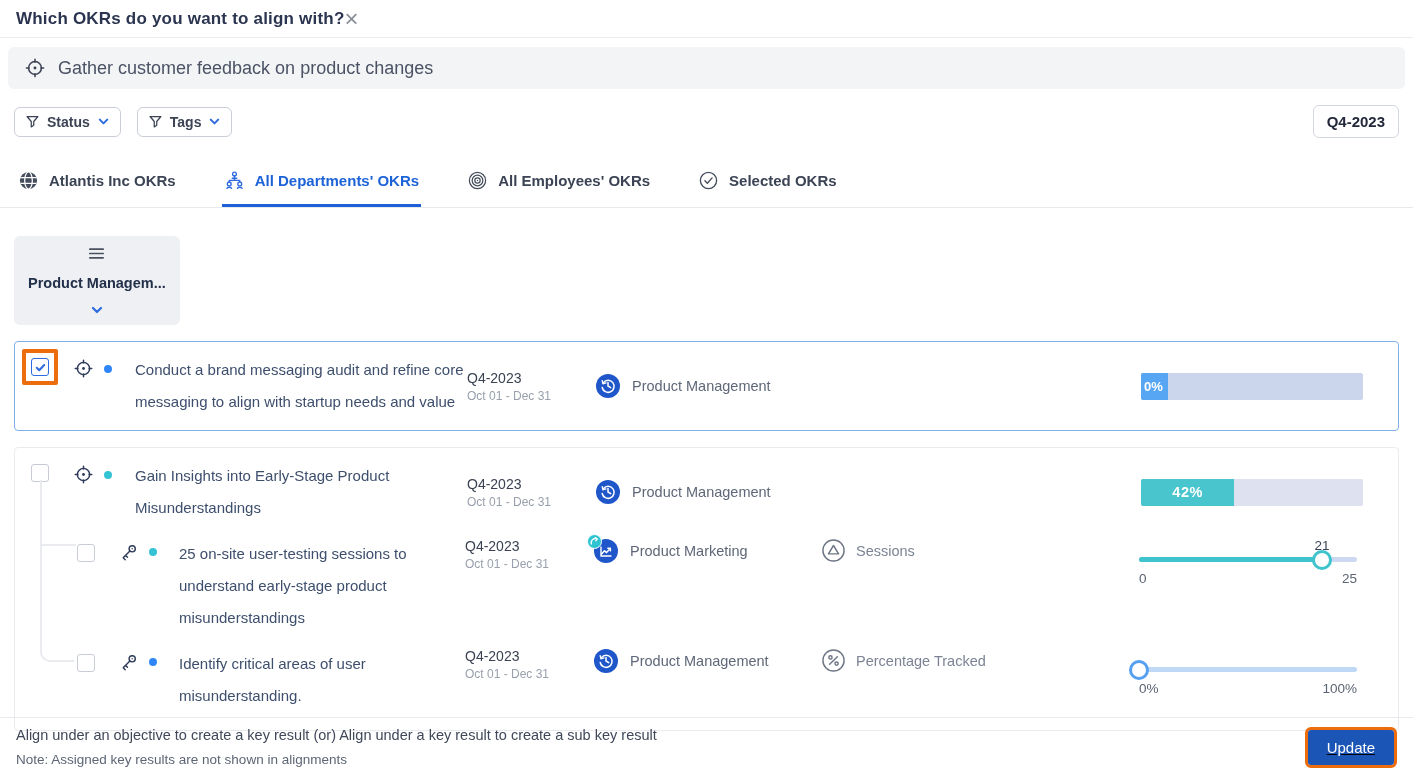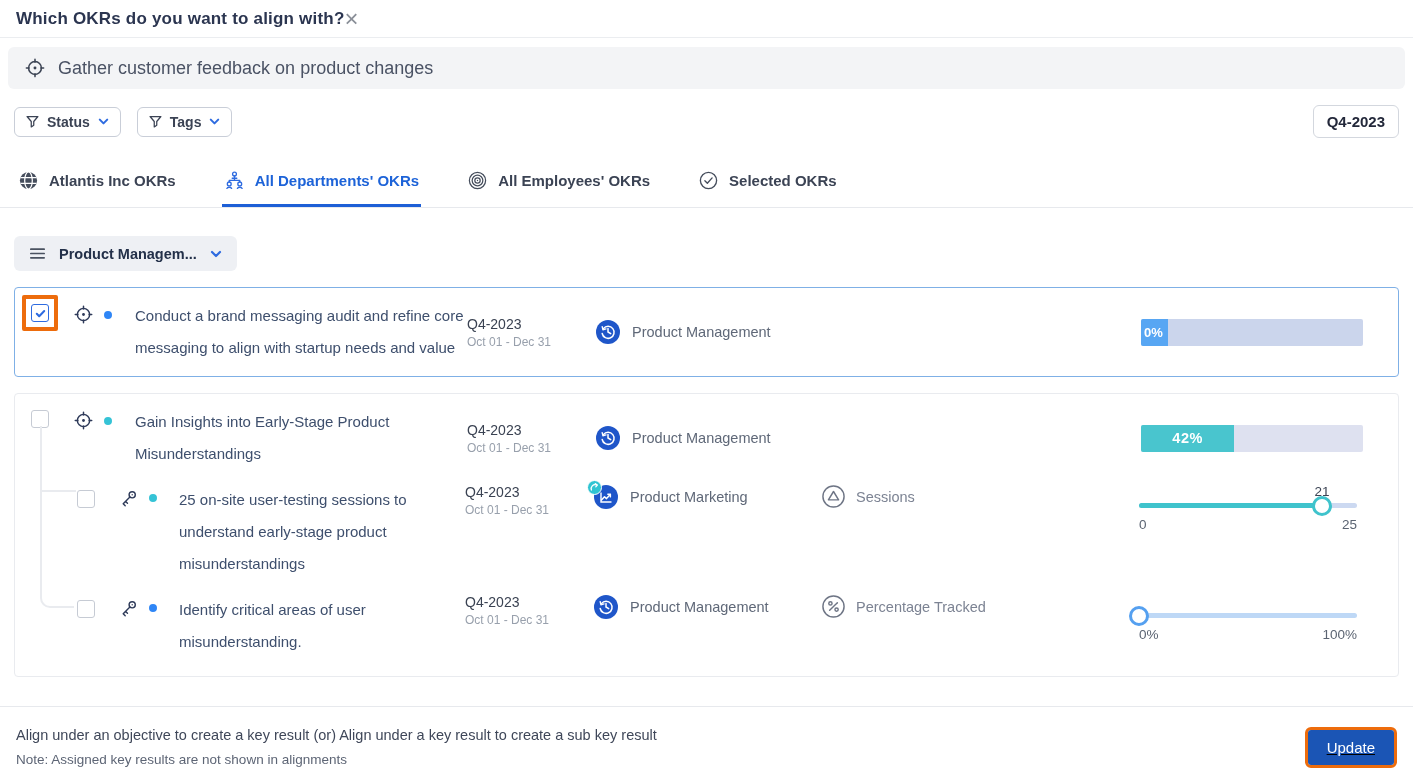--- a/index.html
+++ b/index.html
@@ -27,21 +27,21 @@
 
   
   .tabs { margin-top:22px; padding:0 16px; display:flex; gap:44px; border-bottom:1px solid #e7e9ed; }
   .tab { display:flex; align-items:center; gap:10px; padding:10px 2px 13px; font-size:15px;
          font-weight:700; color:#3b4354; cursor:pointer; border-bottom:3px solid transparent; }
   .tab.active { color:#1d63d8; border-bottom-color:#1d5fd6; }
   .tab.active svg { stroke:#2e6be0; }
 
   
   .dept-filter { margin:28px 14px 0; display:inline-flex; align-items:center; gap:12px;
-                 background:#eef0f4; border-radius:6px; padding:8px 14px; cursor:pointer; }
+                 background:#eef0f4; border-radius:6px; padding:8px 14px; cursor:pointer;flex-direction:column; }
   .dept-filter-label { font-size:14.5px; font-weight:800; color:#233049; }
 
   
   .okr-card { margin:16px 14px 0; border-radius:4px; padding:12px 26px 12px 16px; }
   .card-selected { border:1px solid #7fb0e6; }
   .card-group { border:1px solid #e9ebef; position:relative; padding-bottom:18px; }
 
   .okr-row { display:flex; }
   .okr-row.center { align-items:center; }
   .okr-row.top { align-items:flex-start; }
@@ -101,21 +101,21 @@
 
   
   .conn-elbow { position:absolute; left:25px; top:32px; width:34px; height:182px;
                 border-left:2px solid #e9ebef; border-bottom:2px solid #e9ebef;
                 border-bottom-left-radius:10px; pointer-events:none; }
   .conn-stub { position:absolute; left:25px; top:96px; width:36px; height:0;
                border-top:2px solid #e9ebef; pointer-events:none; }
 
   
   .ftr { position:absolute; left:0; right:0; bottom:0; border-top:1px solid #e7e9ed;
-         padding:20px 16px 10px; display:flex; align-items:flex-start; }
+         padding:9px 16px 10px; display:flex; align-items:flex-start; }
   .ftr-hint { font-size:14.5px; color:#3f4759; }
   .ftr-note { font-size:13.5px; color:#5d6575; margin-top:9px; }
   .hl-btn { margin-left:auto; border:3px solid #ed6c0c; border-radius:6px; align-self:center;text-decoration:underline; }
   .update-btn { display:block; background:#1b55b5; color:#fff; border:none; border-radius:3px;
                 padding:9px 19px; font-size:15px; font-family:"Liberation Sans",sans-serif; cursor:pointer; }
 
   svg { display:block; }
 </style>
 </head>
 <body>

